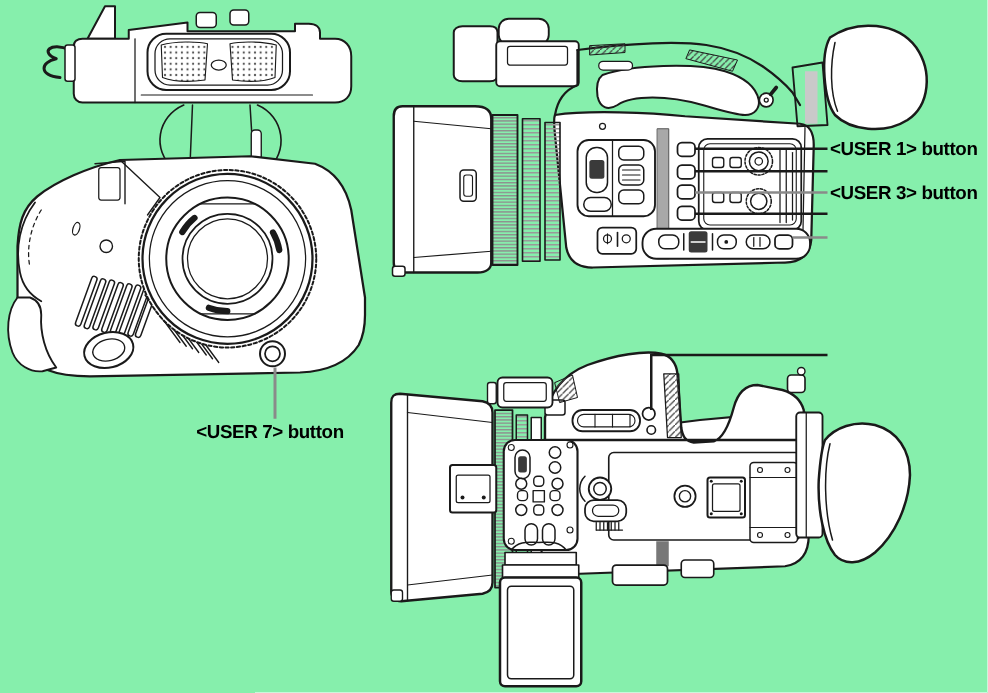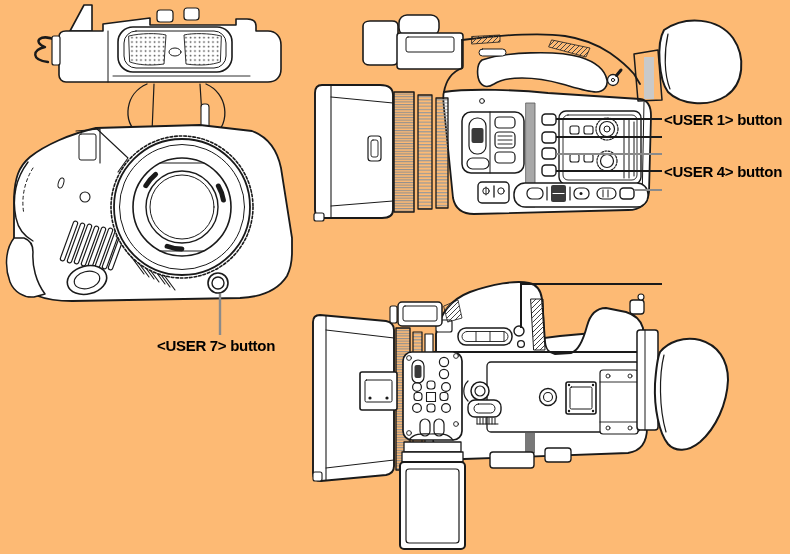--- a/index.html
+++ b/index.html
@@ -1,16 +1,16 @@
 <!DOCTYPE html>
 <html><head>
 <meta charset="utf-8">
 <style>
   html,body { margin:0; padding:0; background:#fff; }
-  .stage { position:relative; width:790px; height:554px; background:#fdba74; overflow:hidden;
+  .stage { position:relative; width:790px; height:554px; background:#86efac; overflow:hidden;
            font-family:"Liberation Sans", sans-serif; }
   .stage svg { position:absolute; left:0; top:0; }
   .callout { position:absolute; font-weight:700; font-size:15px; line-height:17px;
              color:#000; white-space:nowrap; letter-spacing:-0.3px; }
   .cl-u1 { left:664px; top:111px; }
   .cl-u2 { left:664px; top:129px; }
   .cl-u3 { left:664px; top:146px; }
   .cl-u4 { left:664px; top:163px; }
   .cl-u5 { left:664px; top:182px; }
   .cl-u6 { left:667px; top:275px; }
@@ -354,16 +354,16 @@
     <line x1="556" y1="137" x2="662" y2="137" stroke="#1a1a1a" stroke-width="2"></line>
     <line x1="556" y1="154" x2="662" y2="154" stroke="#8a8a8a" stroke-width="2"></line>
     <line x1="556" y1="171" x2="662" y2="171" stroke="#1a1a1a" stroke-width="2"></line>
     <line x1="634" y1="190" x2="662" y2="190" stroke="#8a8a8a" stroke-width="2"></line>
     <polyline points="521,328 521,284 662,284" stroke="#1a1a1a" stroke-width="2"></polyline>
     <line x1="220" y1="294" x2="220" y2="335" stroke="#8a8a8a" stroke-width="2.4"></line>
   </g>
 </svg>
 
   <div class="callout cl-u1">&lt;USER 1&gt; button</div>
-  <div class="callout cl-u4">&lt;USER 4&gt; button</div>
+  <div class="callout cl-u3">&lt;USER 3&gt; button</div>
   <div class="callout cl-u7">&lt;USER 7&gt; button</div>
 
 </div>
 
 </body></html>

